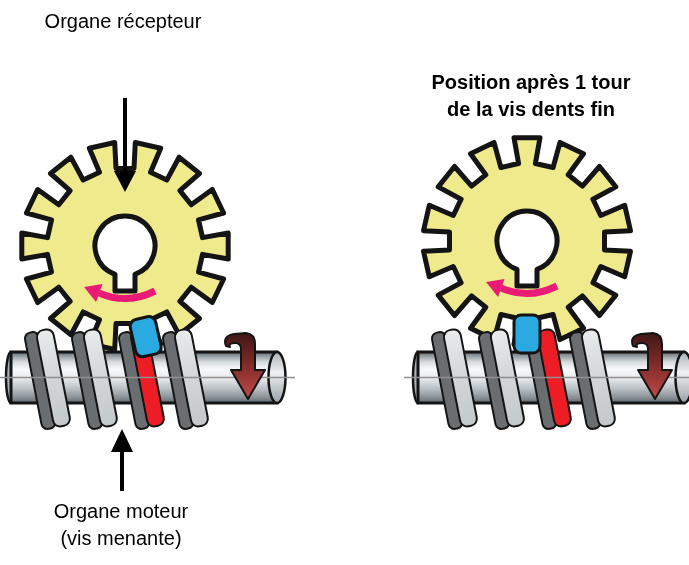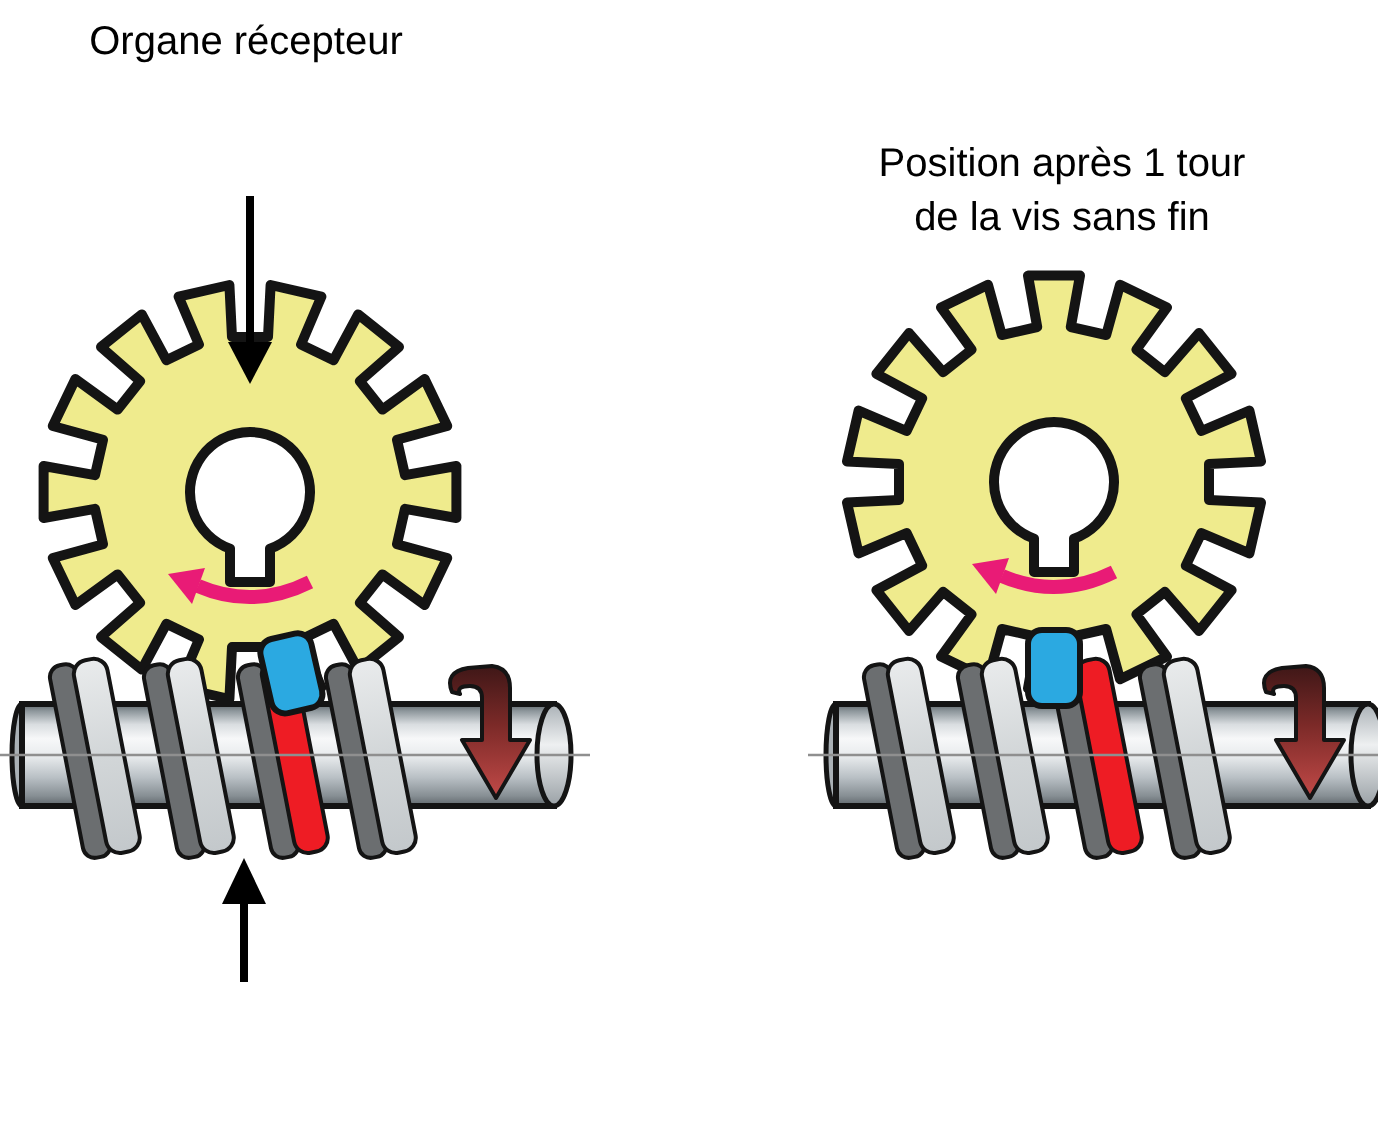--- a/index.html
+++ b/index.html
@@ -117,19 +117,23 @@
         <polygon points="114,171 136,171 125,192" fill="#000000"></polygon>
         <line x1="122" y1="491" x2="122" y2="449" stroke="#000000" stroke-width="4"></line>
         <polygon points="111,452 133,452 122,429" fill="#000000"></polygon>
       </g>
   </svg>
 
   <div class="label" style="left:8px;top:8px;width:230px;">
     <div>Organe récepteur</div>
   </div>
 
-  <div class="label" style="left:406px;top:69px;width:250px;">
+  <div class="label" style="left:406px;top:69px;width:250px;font-weight:bold;">
     <div>Position après 1 tour</div>
-    <div>de la vis sans fin</div>
+    <div>de la vis dents fin</div>
   </div>
 
+  <div class="label" style="left:6px;top:498px;width:230px;">
+    <div>Organe moteur</div>
+    <div>(vis menante)</div>
+  </div>
 
 </div>
 
 </body></html>

